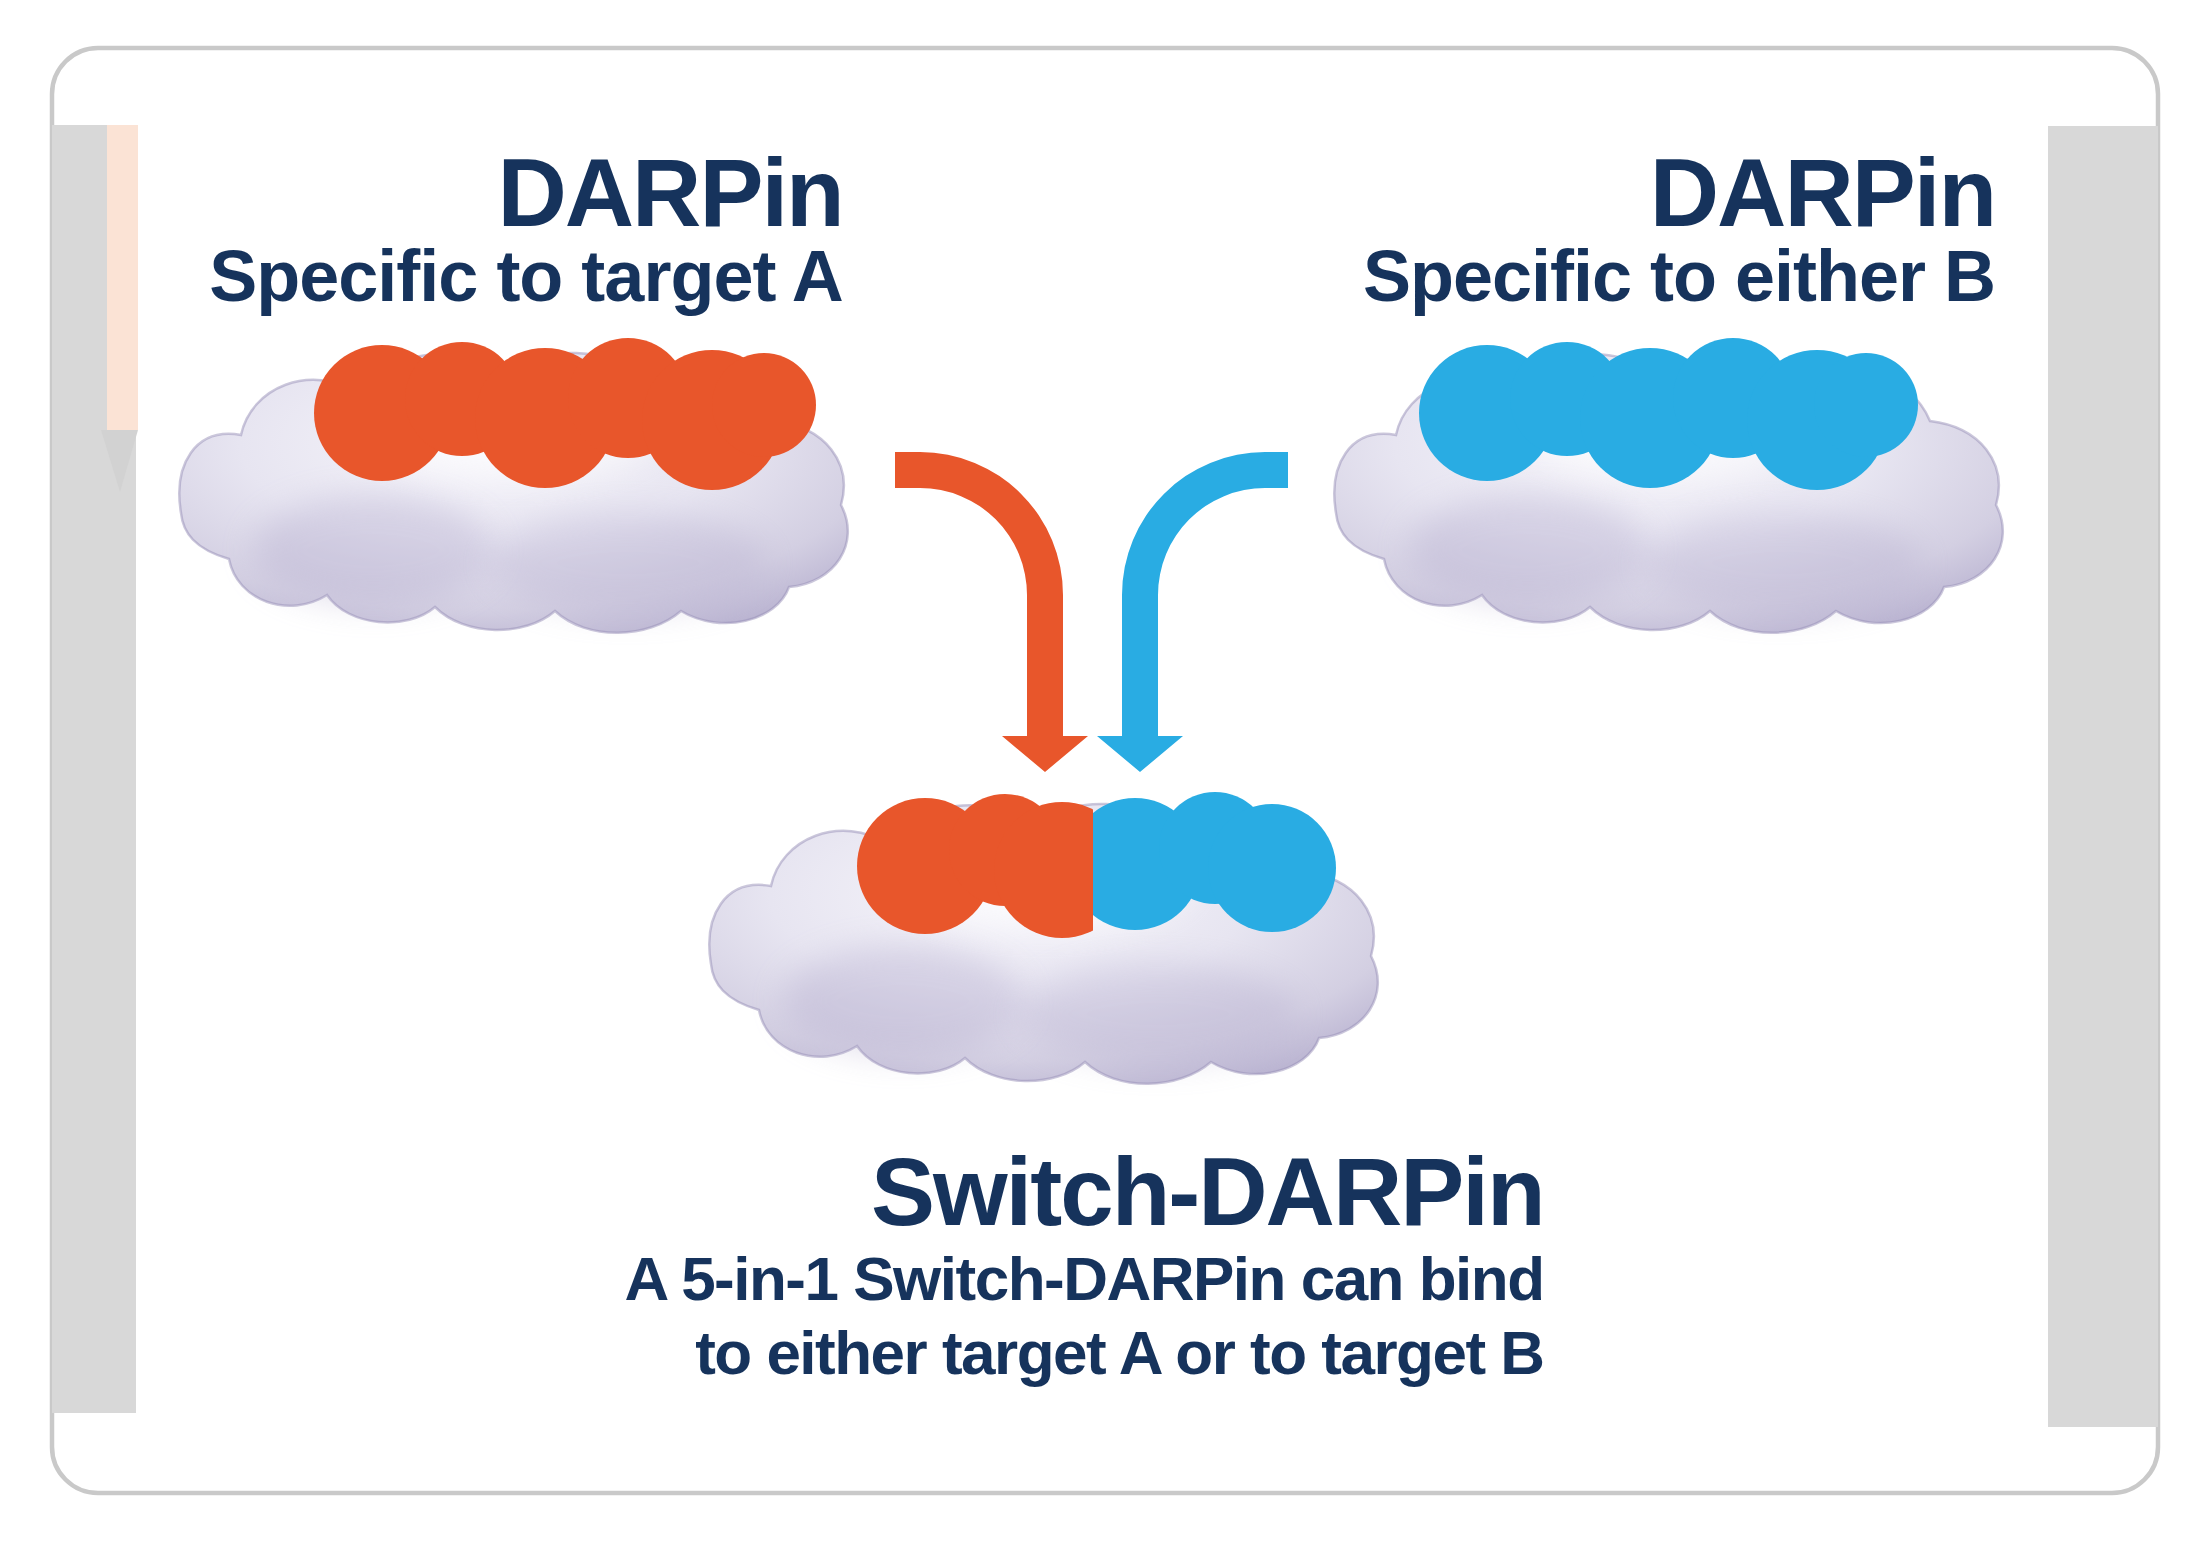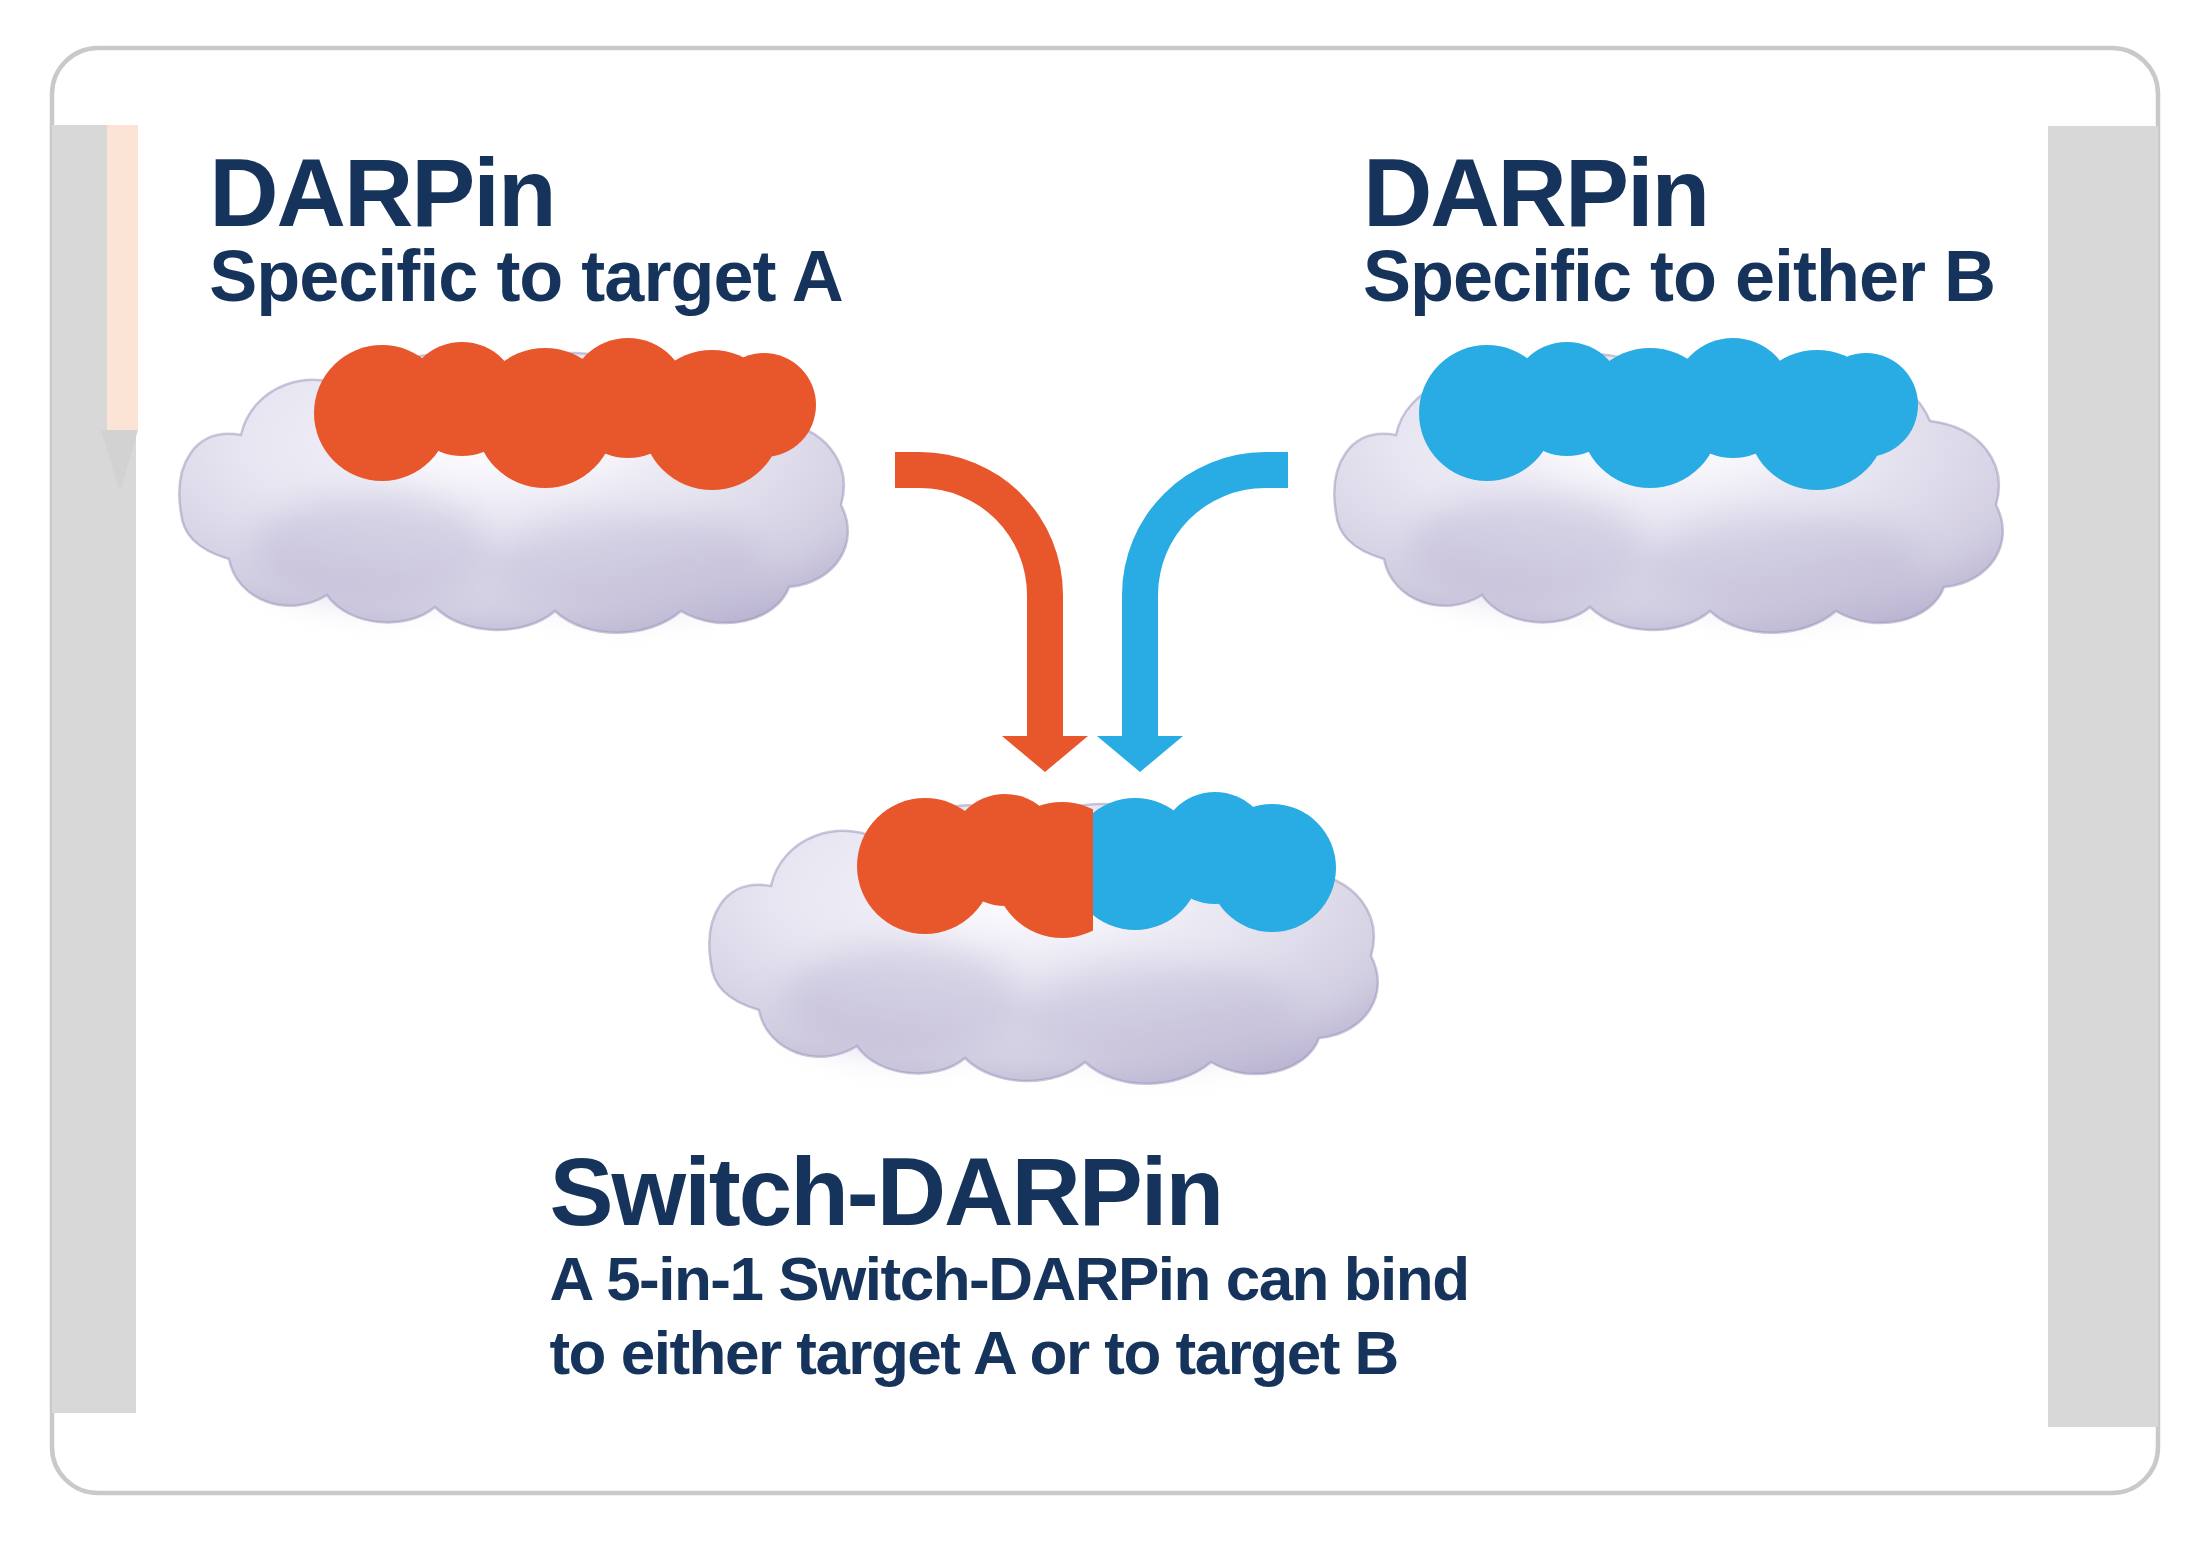--- a/index.html
+++ b/index.html
@@ -16,21 +16,21 @@
     position:relative;
     width:2199px;height:1550px;
     background:var(--bg);
     overflow:hidden;
     font-family:"Liberation Sans", sans-serif;
   }
   #gfx{position:absolute;left:0;top:0;}
   .label-block{
     position:absolute;
     transform:translateX(-50%);
-    text-align:left;
+    text-align:right;
     white-space:nowrap;
     color:var(--navy);
   }
   .big-title{
     font-size:96px;
     font-weight:700;
     line-height:96px;
     letter-spacing:-2px;
   }
   .subtitle{
@@ -149,19 +149,19 @@
   <div class="label-block" style="left:526px; top:145px;">
     <div class="big-title">DARPin</div>
     <div class="subtitle">Specific to target A</div>
   </div>
 
   <div class="label-block" style="left:1679px; top:145px;">
     <div class="big-title">DARPin</div>
     <div class="subtitle">Specific to either B</div>
   </div>
 
-  <div class="label-block" style="left:1009px; top:1144px;">
+  <div class="label-block" style="left:1084px; top:1144px;">
     <div class="big-title">Switch-DARPin</div>
     <div class="desc-line" style="margin-top:2px;">A 5-in-1 Switch-DARPin can bind</div>
     <div class="desc-line">to either target A or to target B</div>
   </div>
 
 </div>
 
 </body></html>

